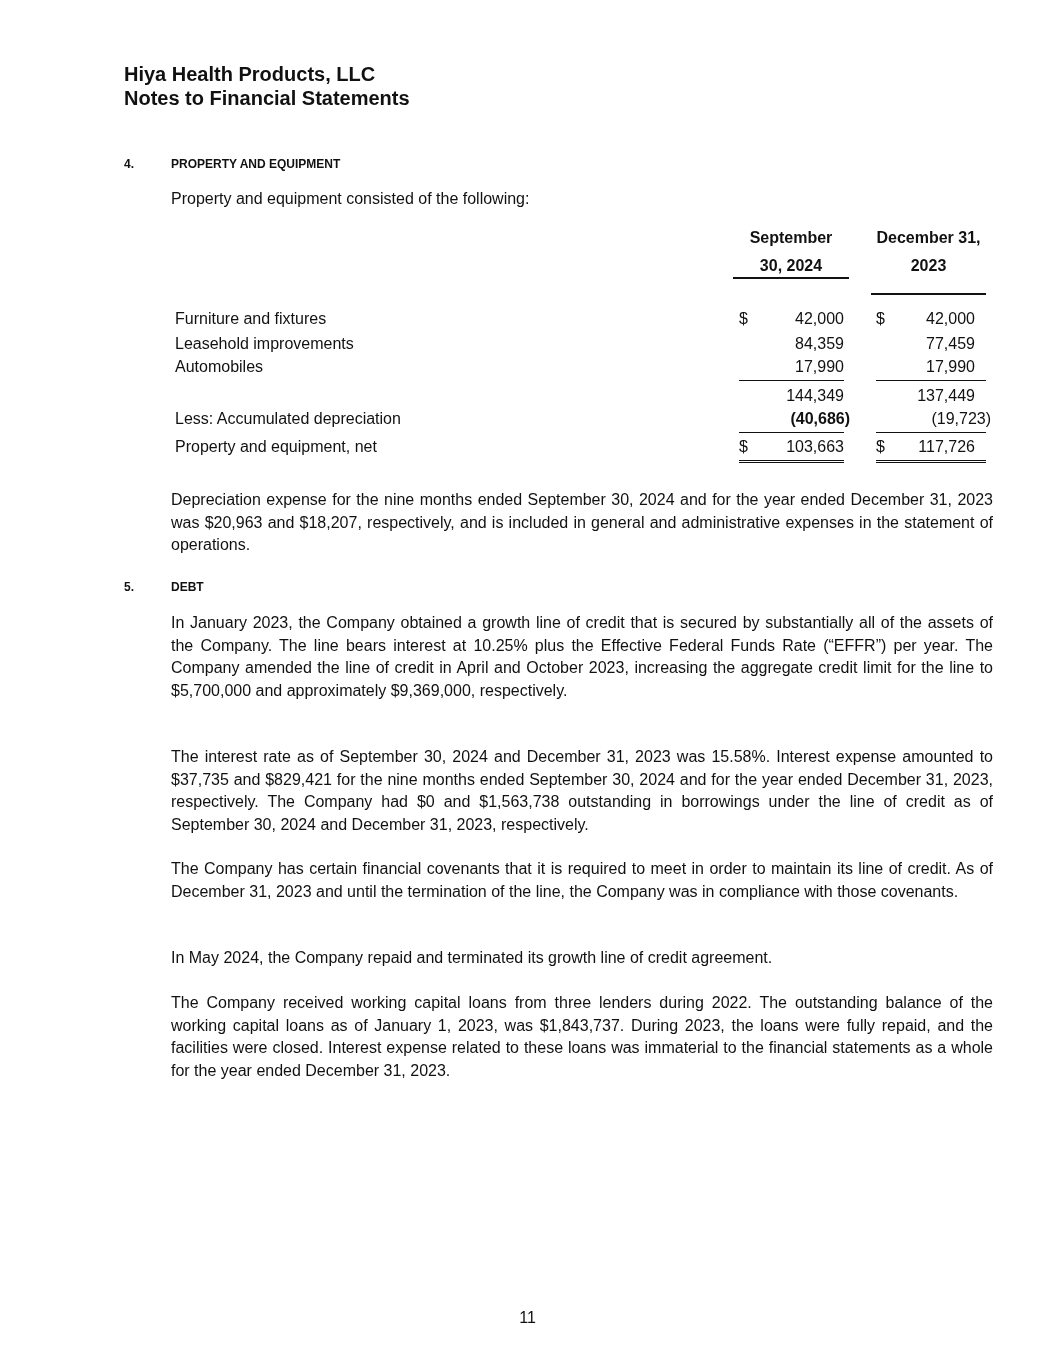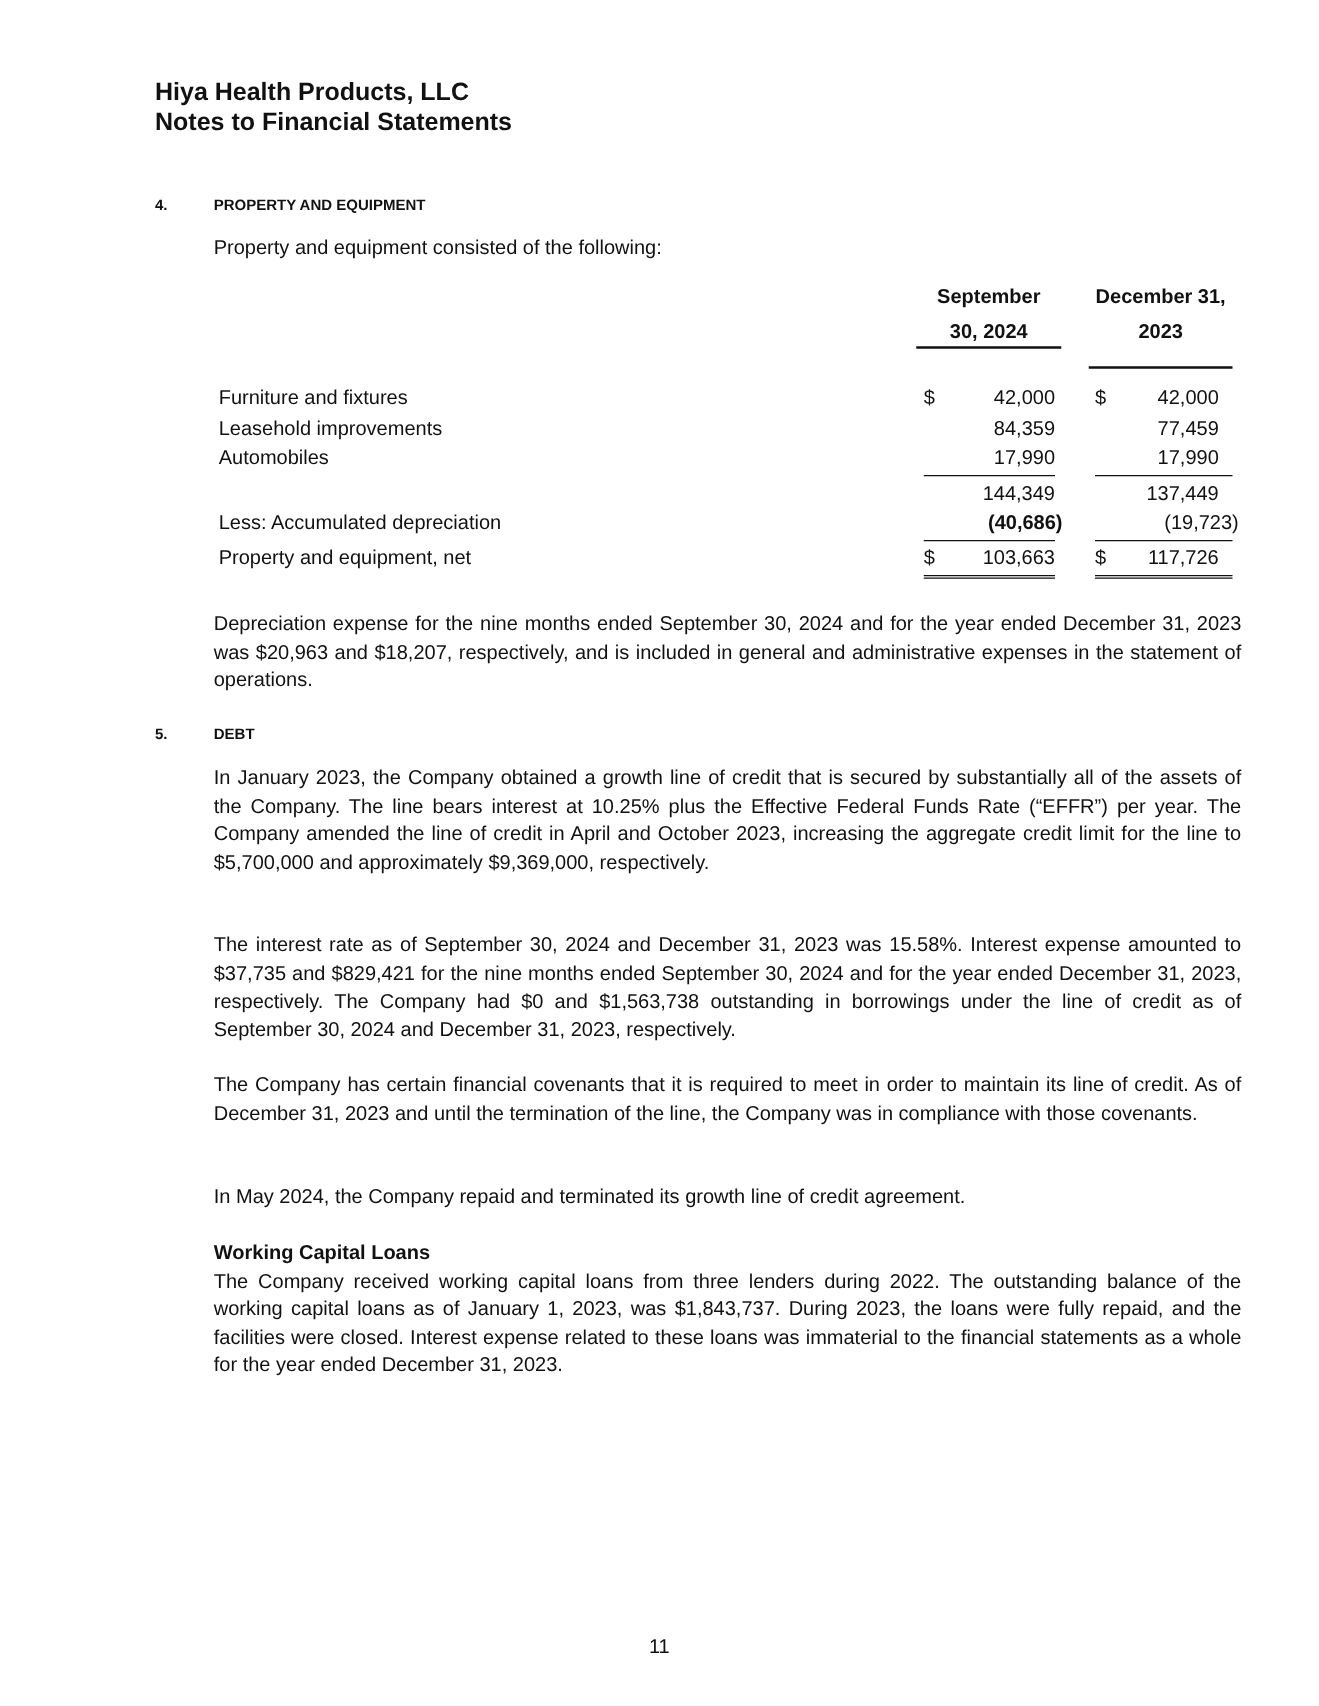--- a/index.html
+++ b/index.html
@@ -119,17 +119,16 @@
 </div>
 
 <div class="para" style="top:612px;">
   <div>In January 2023, the Company obtained a growth line of credit that is secured by substantially all of the assets of the Company. The line bears interest at 10.25% plus the Effective Federal Funds Rate (“EFFR”) per year. The Company amended the line of credit in April and October 2023, increasing the aggregate credit limit for the line to $5,700,000 and approximately $9,369,000, respectively.</div>
 </div>
 <div class="para" style="top:746px;">The interest rate as of September 30, 2024 and December 31, 2023 was 15.58%. Interest expense amounted to $37,735 and $829,421 for the nine months ended September 30, 2024 and for the year ended December 31, 2023, respectively. The Company had $0 and $1,563,738 outstanding in borrowings under the line of credit as of September 30, 2024 and December 31, 2023, respectively.</div>
 <div class="para" style="top:858px;">The Company has certain financial covenants that it is required to meet in order to maintain its line of credit. As of December 31, 2023 and until the termination of the line, the Company was in compliance with those covenants.</div>
 <div class="para" style="top:947px;">In May 2024, the Company repaid and terminated its growth line of credit agreement.</div>
 
 <div class="para" style="top:992px;">
-  <div class="subhead">Working Capital Loans</div>
   <div>The Company received working capital loans from three lenders during 2022. The outstanding balance of the working capital loans as of January 1, 2023, was $1,843,737. During 2023, the loans were fully repaid, and the facilities were closed. Interest expense related to these loans was immaterial to the financial statements as a whole for the year ended December 31, 2023.</div>
 </div>
 
 <div class="page-num">11</div>
 
 </body></html>

